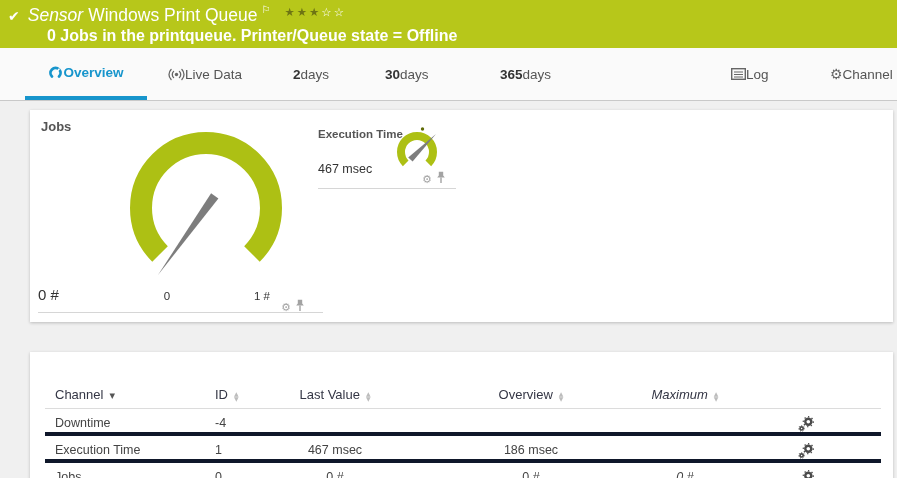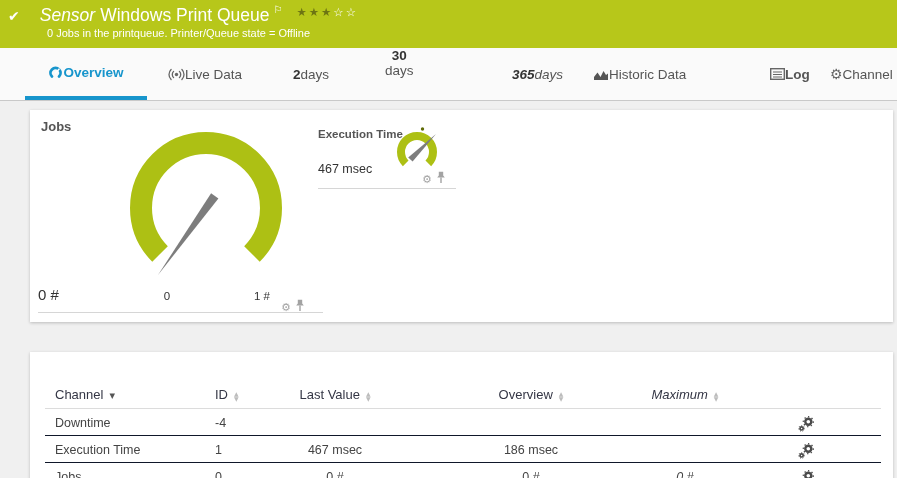--- a/index.html
+++ b/index.html
@@ -7,27 +7,27 @@
   body {
     font-family:"Liberation Sans","DejaVu Sans",sans-serif;
     background:#f0f0f0; color:#444; position:relative;
   }
   .icon-glyph { font-family:"DejaVu Sans","Liberation Sans",sans-serif; }
 
   
   .banner { position:absolute; left:0; top:0; width:897px; height:48px; background:#b7c71a; color:#fff; }
   .banner-row { display:flex; align-items:flex-start; padding:4px 0 0 8px; }
   .check { font-size:14px; font-weight:bold; margin-top:4px; }
-  .sensor-title { margin-left:20px; font-size:17.5px; line-height:22px; white-space:nowrap; }
+  .sensor-title { margin-left:8px; font-size:17.5px; line-height:22px; white-space:nowrap; }
   .sensor-kind { font-style:italic; margin-right:5px; }
   .flag { font-size:10px; margin-left:4px; vertical-align:top; line-height:12px; display:inline-block; }
   .stars { margin-left:14px; margin-top:1px; font-size:11.5px; letter-spacing:2px; white-space:nowrap; }
   .star-filled { color:#6d7413; }
   .star-empty  { color:#ffffff; }
-  .banner-sub { position:absolute; left:47px; top:27px; font-size:11px; font-weight:normal; }
+  .banner-sub { position:absolute; left:47px; top:27px; font-size:16px; font-weight:bold; }
 
   
   .tabstrip { position:absolute; left:0; top:48px; width:897px; height:53px; background:#fafafa; border-bottom:1px solid #c9c9c9; }
   .tab { position:absolute; top:0; height:100%; display:flex; align-items:center; gap:0;
          color:#555; font-size:13.5px; cursor:pointer; white-space:nowrap; }
   .tab .num { font-weight:bold; color:#333; }
   .tab.active { left:25px; width:122px; justify-content:center; color:#1795cc; font-weight:bold;
                 border-bottom:4px solid #1795cc; }
   .tab svg { display:block; }
   .gear-tab-glyph { font-size:14px; color:#666; line-height:14px; }
@@ -53,21 +53,21 @@
   .exec-panel { position:absolute; left:288px; top:16px; width:172px; height:70px; }
   .exec-label { position:absolute; left:0; top:2px; font-size:11.5px; font-weight:bold; color:#555; }
   .mini-gauge { position:absolute; left:72px; top:0; }
   .exec-value { position:absolute; left:0; top:36px; font-size:12.5px; color:#333; }
   .rule-exec { left:0; top:51px; width:138px; top:62px; }
   .icons-exec { left:104px; top:44px; }
 
   
   .tbl { position:absolute; left:15px; top:0; width:836px; }
   .hrow { position:relative; height:57px; border-bottom:1px solid #dcdcdc; }
-  .trow { position:relative; height:27px; border-bottom:1px solid #0f172a; font-size:12.5px; color:#444; }
+  .trow { position:relative; height:27px; border-bottom:4px solid #0f172a; font-size:12.5px; color:#444; }
   .cell { position:absolute; white-space:nowrap; }
   .hcell { font-size:13px; color:#343645; top:35px; cursor:pointer; }
   .trow .cell { top:7px; }
   .c-channel { left:10px; }
   .c-id { left:170px; }
   .c-last { left:190px; width:200px; text-align:center; }
   .c-min  { left:386px; width:200px; text-align:center; }
   .c-max  { left:540px; width:200px; text-align:center;font-style:italic; }
   .c-gear { left:752px; width:18px; text-align:center; cursor:pointer; }
   .sort-active { font-size:11px; color:#555; margin-left:6px; }
@@ -106,40 +106,32 @@
         </svg>
     </span>
     <span>Live Data</span>
   </div>
 
   <div class="tab" style="left:293px;">
     <span class="num">2</span>
     <span>days</span>
   </div>
 
-  <div class="tab" style="left:385px;flex-direction:column;">
+  <div class="tab" style="left:385px;">
     <span class="num">30</span>
     <span>days</span>
   </div>
 
-  <div class="tab" style="left:512px;font-style:italic;">
+  <div class="tab" style="left:500px;">
     <span class="num">365</span>
     <span>days</span>
   </div>
 
-  <div class="tab" style="left:593px;">
-    <span>
-      <svg width="16" height="13" viewBox="0 0 16 13">
-          <polygon points="1,12 1,9 4.5,4.5 7.5,9 10.5,3 13,7 15,5.5 15,12" fill="#555"></polygon>
-        </svg>
-    </span>
-    <span>Historic Data</span>
-  </div>
-
-  <div class="tab" style="left:770px;font-weight:bold;">
+
+  <div class="tab" style="left:731px;">
     <span>
       <svg width="15" height="12" viewBox="0 0 15 12">
           <rect x="0.7" y="0.7" width="13.6" height="10.6" fill="none" stroke="#666" stroke-width="1.4"></rect>
           <path d="M3 4 H12 M3 6.5 H12 M3 9 H12" stroke="#666" stroke-width="1"></path>
         </svg>
     </span>
     <span>Log</span>
   </div>
 
   <div class="tab" style="left:830px;">

